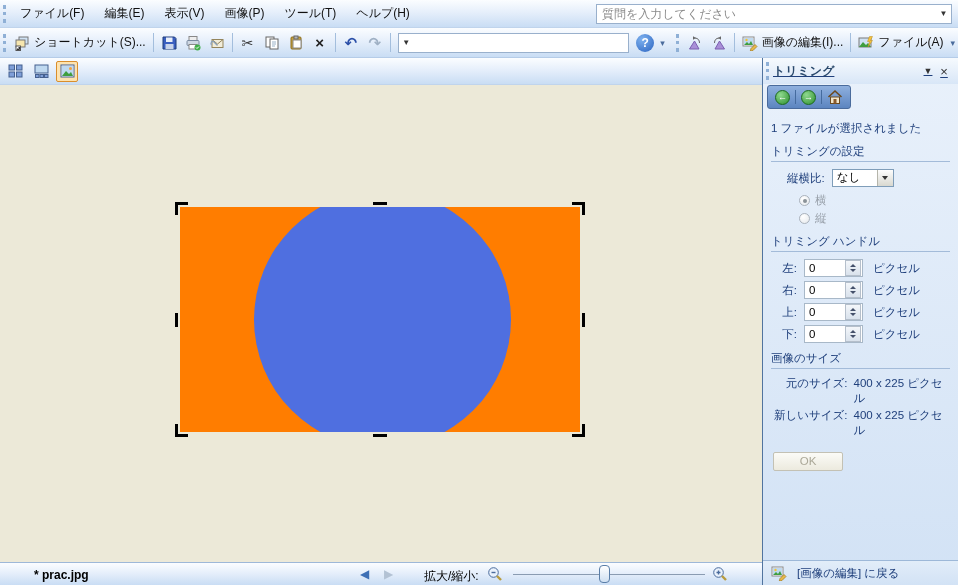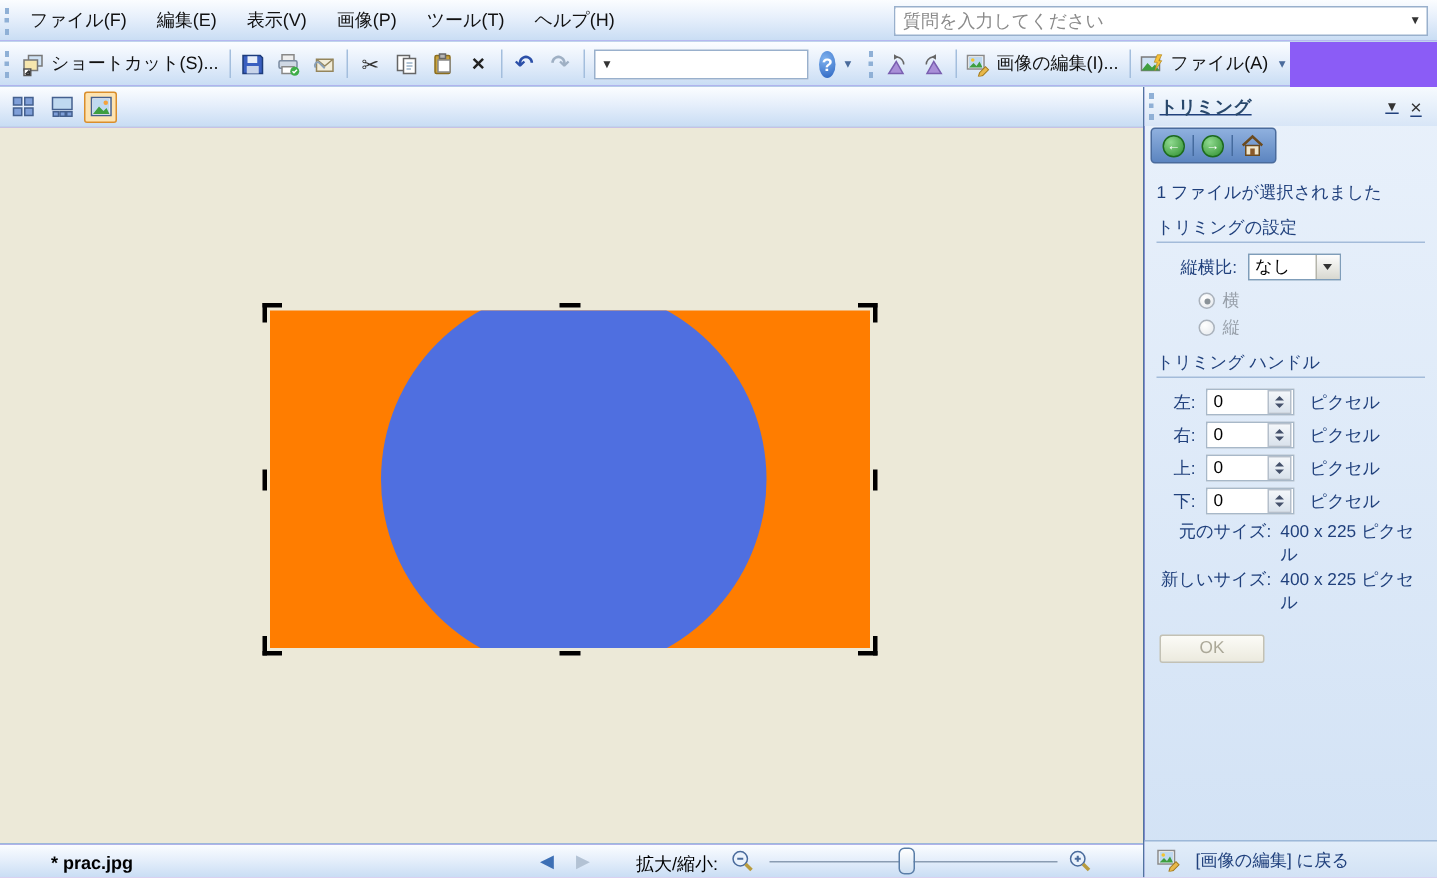--- a/index.html
+++ b/index.html
@@ -1,26 +1,26 @@
 <!DOCTYPE html>
 <html><head>
 <meta charset="utf-8">
 <style>
   * { box-sizing: border-box; margin: 0; padding: 0; }
   html,body { width: 958px; height: 585px; }
   body { font-family: "Liberation Sans", "DejaVu Sans", sans-serif; font-size: 12px; }
-  .window { position: relative; width: 958px; height: 585px; background: #8b5cf6; overflow: hidden; }
+  .window { position: relative; width: 958px; height: 585px; background: #22c55e; overflow: hidden; }
 
   
   .menubar, .toolbar, .viewbar, .statusbar {
     background: linear-gradient(180deg, #fbfdff 0%, #e6effb 45%, #c9ddf4 100%);
   }
   .menubar { position: absolute; top: 0; left: 0; width: 958px; height: 28px;
     display: flex; align-items: center; border-bottom: 1px solid #c0d4ec; }
-  .toolbar { position: absolute; top: 28px; left: 0; width: 860px; height: 30px;
+  .toolbar { position: absolute; top: 28px; left: 0; width: 958px; height: 30px;
     display: flex; align-items: center; border-bottom: 1px solid #b5cce8; }
   .viewbar { position: absolute; top: 58px; left: 0; width: 762px; height: 27px;
     display: flex; align-items: center; border-bottom: 1px solid #c0d4ec; }
   .grip { width: 3px; height: 18px; margin: 0 4px 0 3px; border-left: 3px dotted #8fb0d6; }
   .sep { width: 1px; height: 19px; background: #a3bedd; margin: 0 3px; }
   .menu-item { padding: 5px 10px; color: #111; cursor: default; }
 
   .qbox { margin-left: auto; margin-right: 6px; width: 356px; height: 20px; background: #fff;
     border: 1px solid #99b0cc; display: flex; align-items: center; }
   .qbox input { flex: 1; border: none; outline: none; height: 16px; padding: 0 5px;
@@ -451,20 +451,21 @@
         <div class="spin-box">
           <input value="0" style="">
           <div class="spinner">
               <span class="tri-up-s"></span>
               <span class="tri-dn-s"></span>
             </div>
         </div>
         <span class="h-unit">ピクセル</span>
       </div>
 
+      <div class="tp-section-title">画像のサイズ</div>
       <div class="size-row">
         <span class="size-label">元のサイズ:</span>
         <span class="size-value">400 x 225 ピクセル</span>
       </div>
       <div class="size-row">
         <span class="size-label">新しいサイズ:</span>
         <span class="size-value">400 x 225 ピクセル</span>
       </div>
       <div class="ok-btn">OK</div>
     </div>

